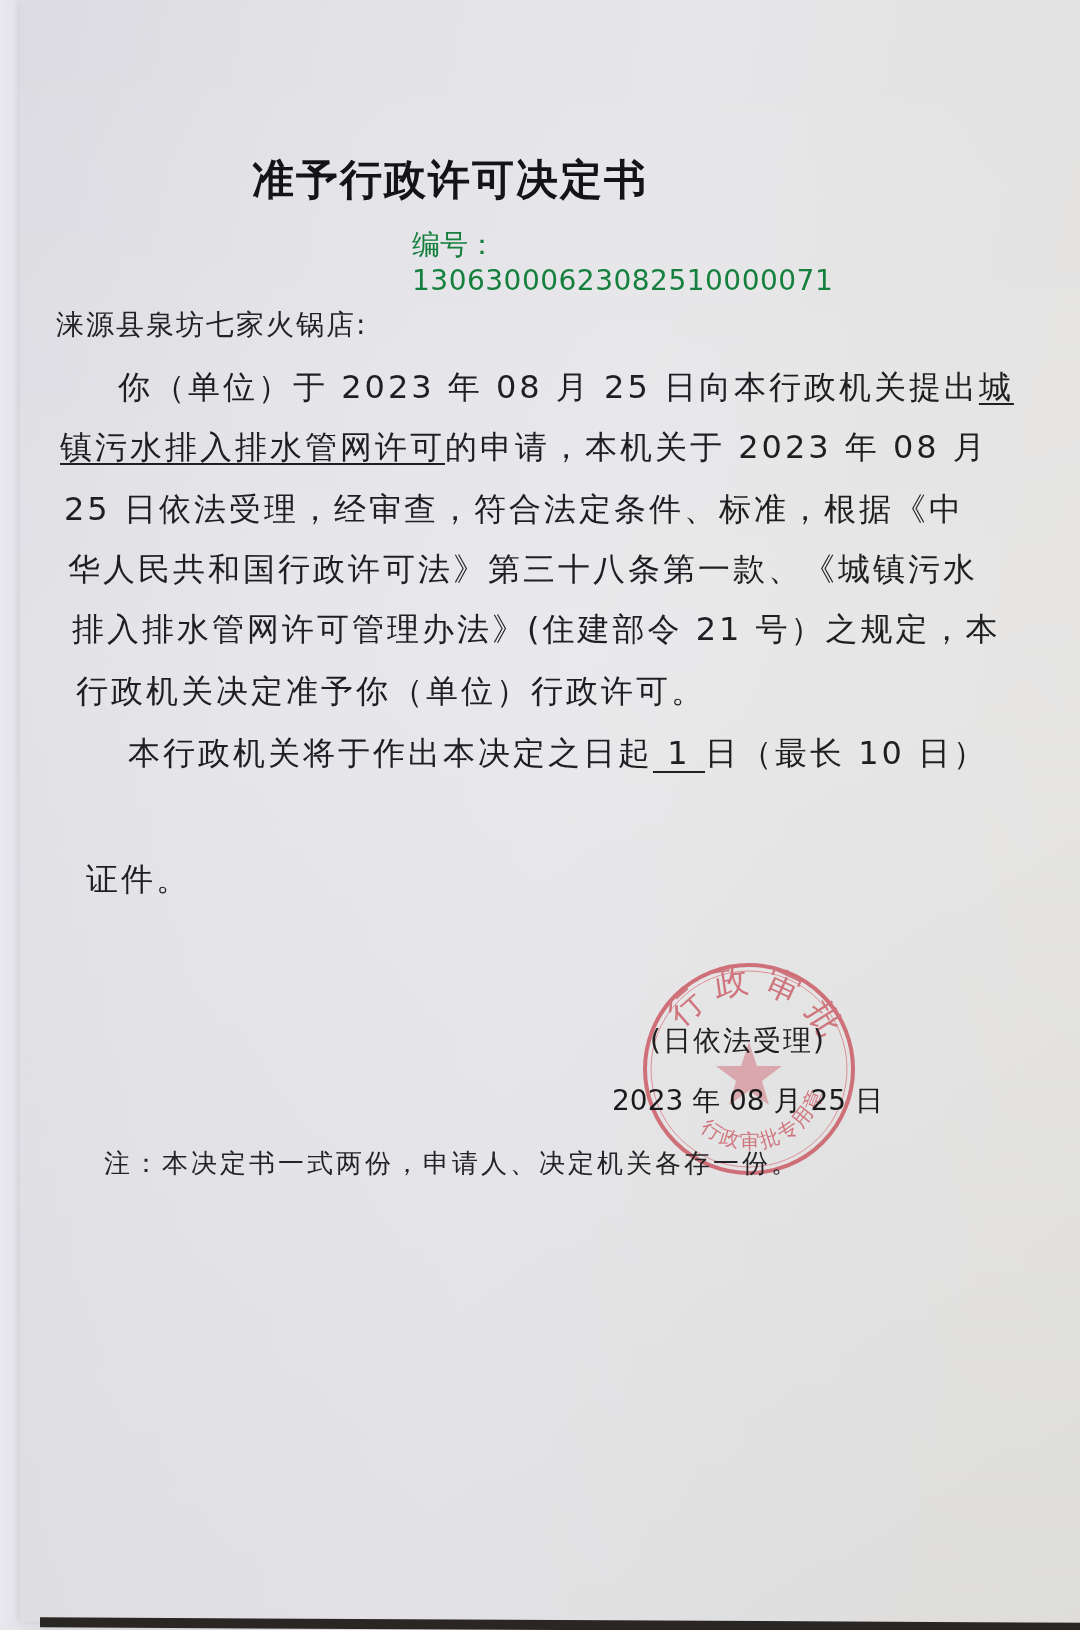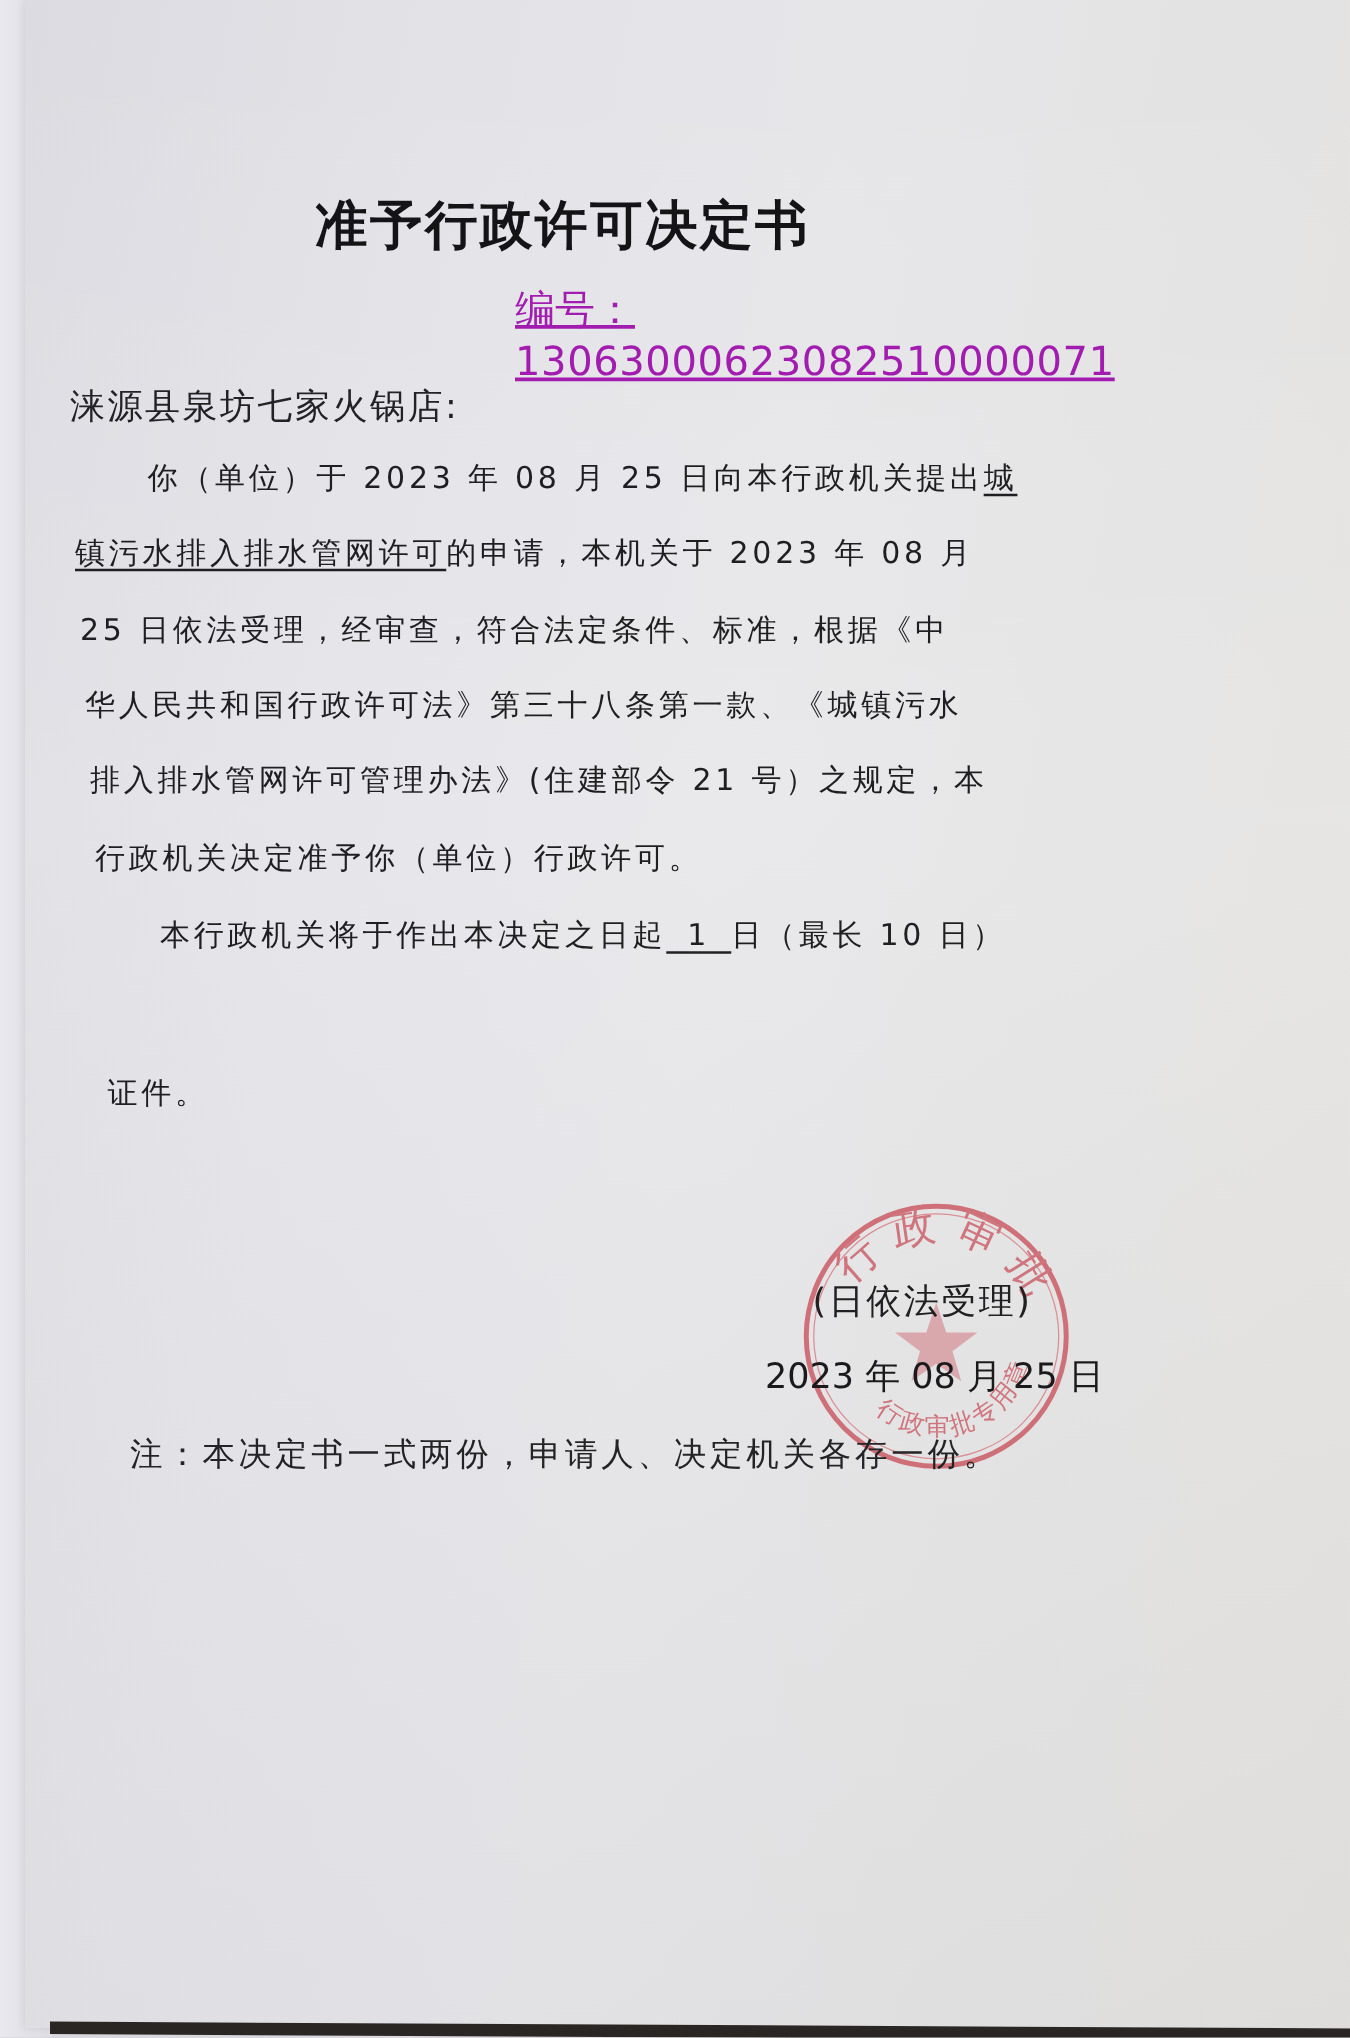--- a/index.html
+++ b/index.html
@@ -52,37 +52,36 @@
       left: 252px; top: 152px;
       font-size: 42px;
       letter-spacing: 2px;
       font-weight: bold;
       color: #141416;
       font-family: "DejaVu Serif", "Liberation Serif", serif;
     }
     .docno {
       position: absolute;
       left: 412px; top: 226px;
-      font-size: 32px;
-      color: #a21caf;
-      text-decoration: underline;
+      font-size: 28px;
+      color: #15803d;
     }
     .docno .num {
       letter-spacing: 0.5px;
     }
     .addressee {
       position: absolute;
       left: 56px; top: 306px;
       font-size: 28px;
       color: #232326;
       letter-spacing: 2px;
     }
     .line {
       position: absolute;
-      font-size: 24px;
+      font-size: 32px;
       color: #1f1f22;
       white-space: nowrap;
       letter-spacing: 3px;
     }
     .u {
       text-decoration: underline;
       text-decoration-thickness: 2px;
       text-underline-offset: 5px;
     }
     .blank {

